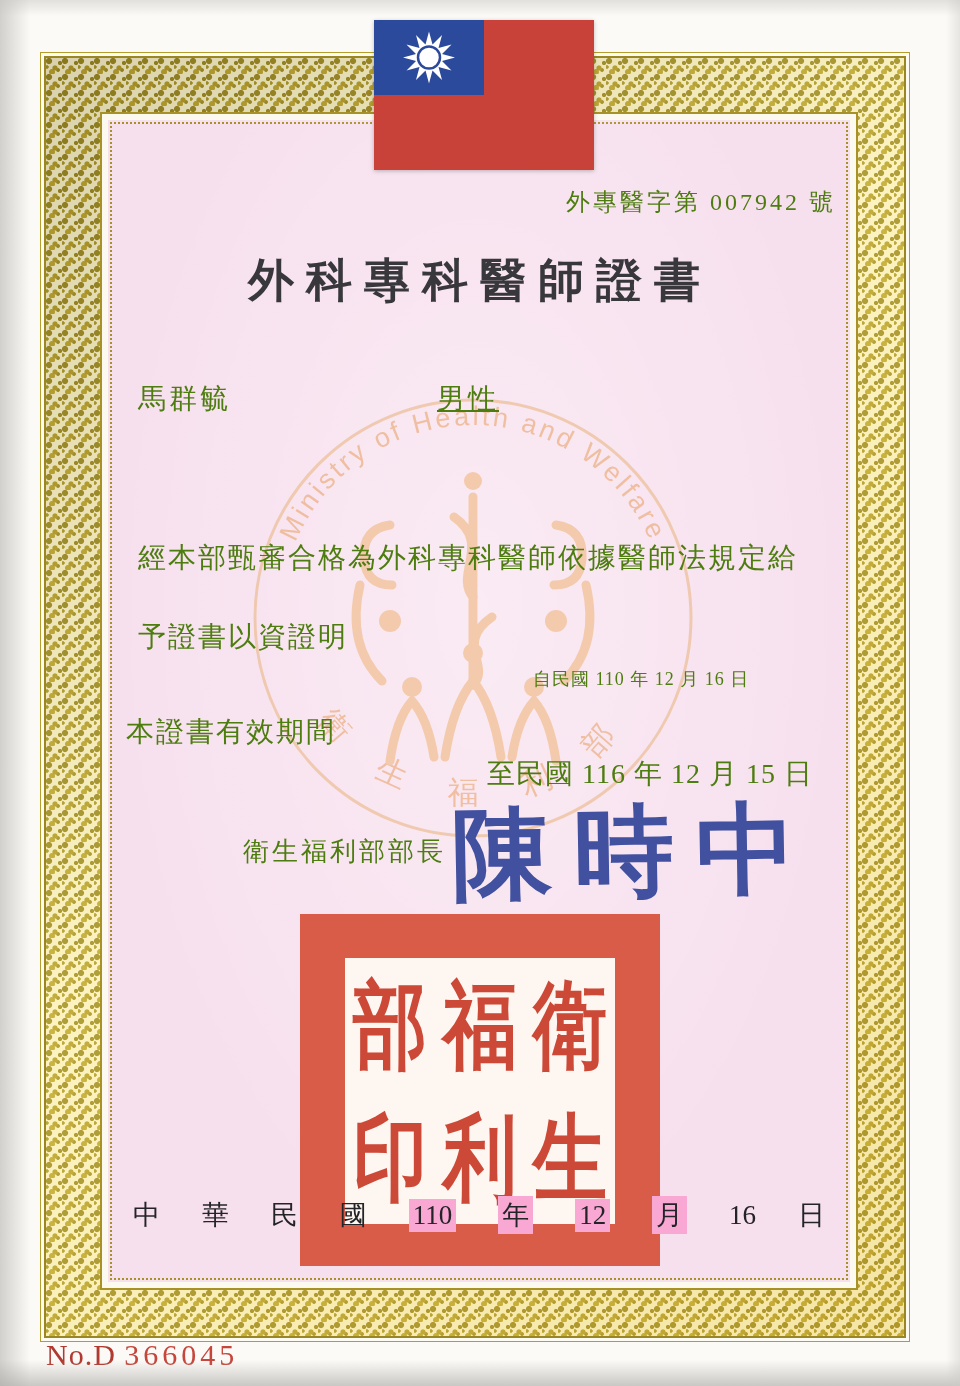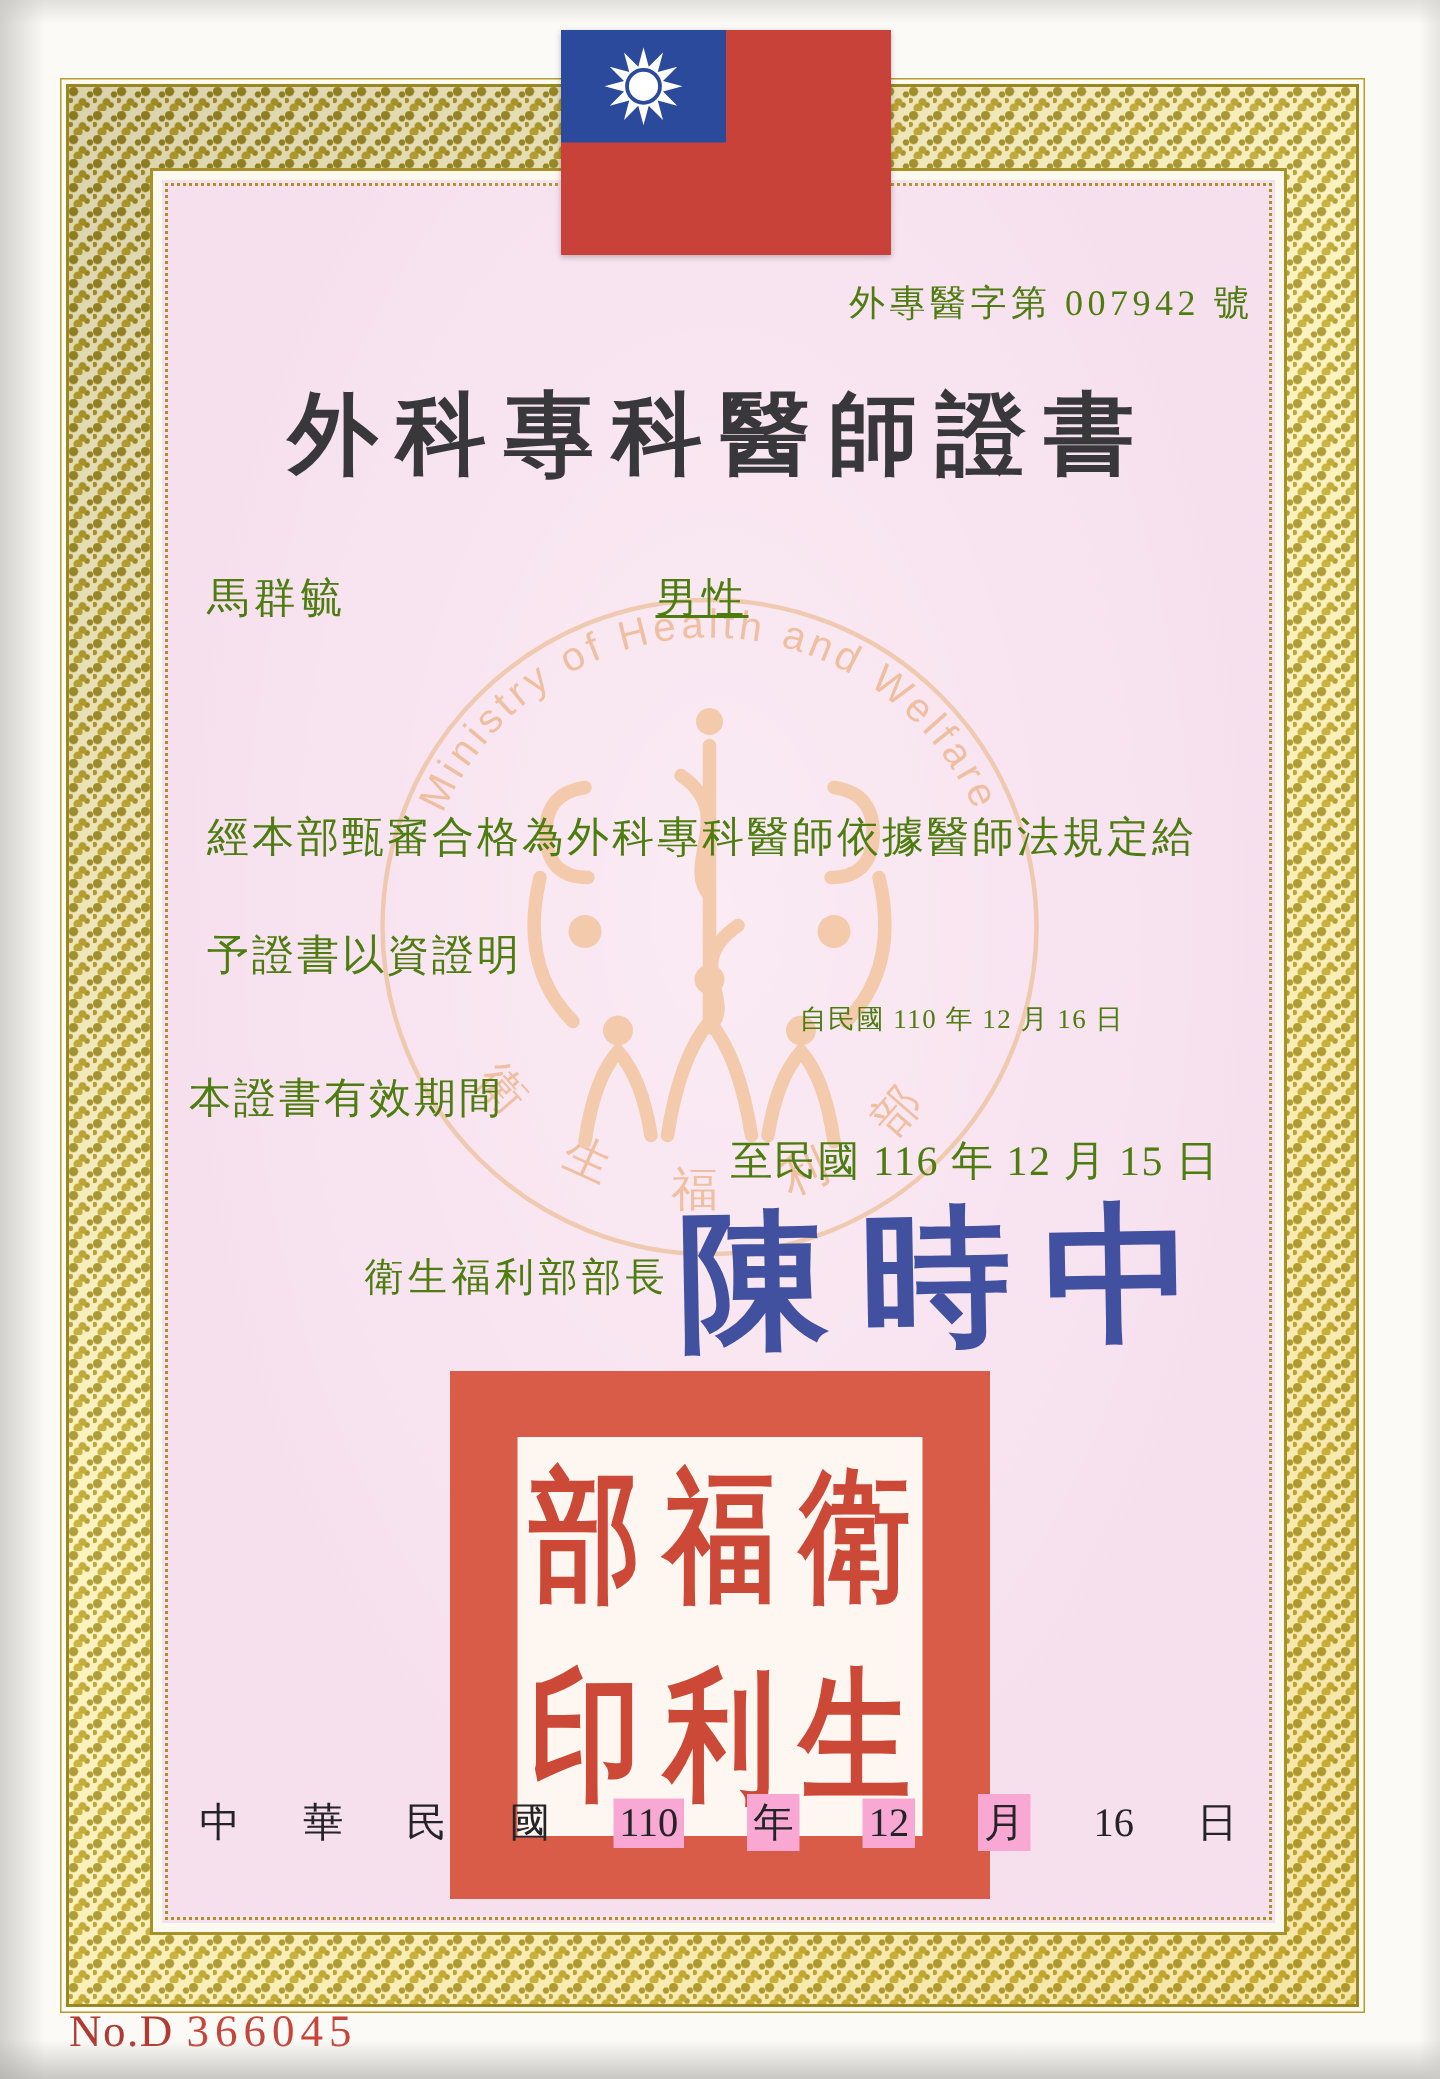--- a/index.html
+++ b/index.html
@@ -38,21 +38,21 @@
     background:radial-gradient(ellipse at 50% 42%,rgba(255,255,255,.35),rgba(255,255,255,0) 70%);}
 
   
   .flag{position:absolute;left:374px;top:20px;width:220px;height:150px;box-shadow:0 1px 4px rgba(0,0,0,.25);}
 
   
   .watermark{position:absolute;left:240px;top:385px;width:466px;height:466px;opacity:.8;}
 
   .txt{position:absolute;color:#4d7c0f;white-space:nowrap;}
   .certno{left:566px;top:186px;font-size:24px;letter-spacing:3px;}
-  .title{left:0;top:250px;width:100%;text-align:center;font-size:60px;letter-spacing:12px;color:#38383c;font-weight:bold;}
+  .title{left:0;top:250px;width:100%;text-align:center;font-size:46px;letter-spacing:12px;color:#38383c;font-weight:bold;}
   .name{left:138px;top:380px;font-size:28px;letter-spacing:3px;}
   .gender{left:437px;top:380px;font-size:28px;letter-spacing:3px;text-decoration:underline;}
   .birth{left:138px;top:458px;font-size:28px;letter-spacing:2px;}
   .body1{left:138px;top:539px;font-size:28px;letter-spacing:2px;}
   .body2{left:138px;top:618px;font-size:28px;letter-spacing:2px;}
   .vfrom{left:487px;top:667px;font-size:18px;letter-spacing:1px;margin-left:46px;}
   .vlabel{left:126px;top:713px;font-size:28px;letter-spacing:2px;}
   .vto{left:487px;top:755px;font-size:28px;letter-spacing:1px;}
   .minister{left:243px;top:834px;font-size:26px;letter-spacing:3px;}
   .signature{left:452px;top:786px;font-size:100px;font-weight:bold;color:#41509f;

